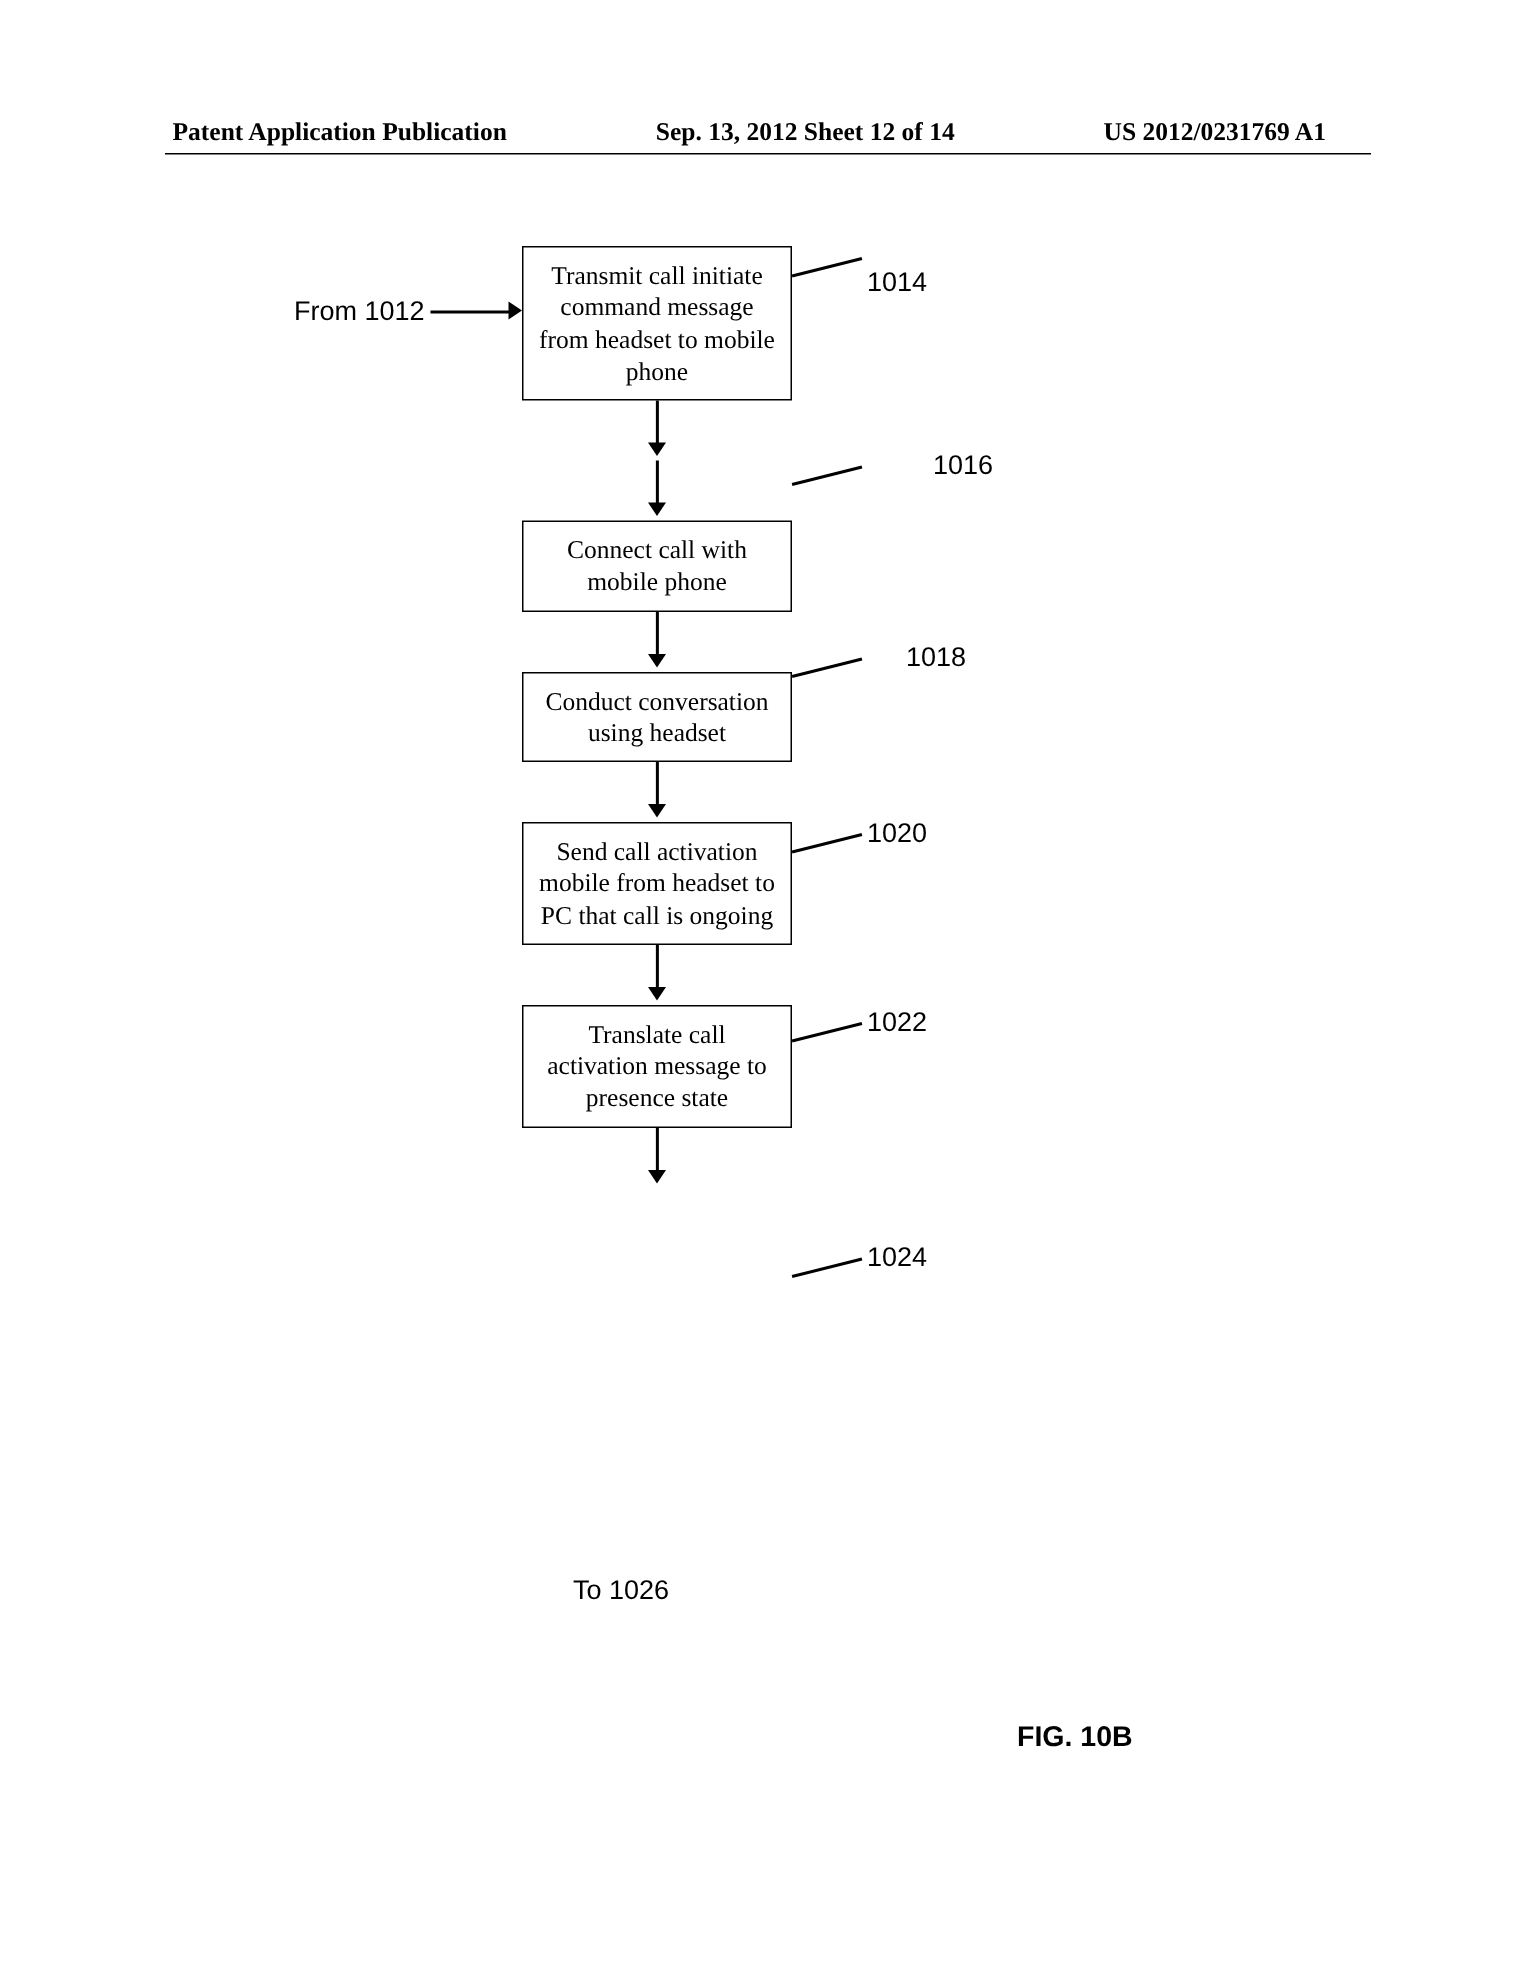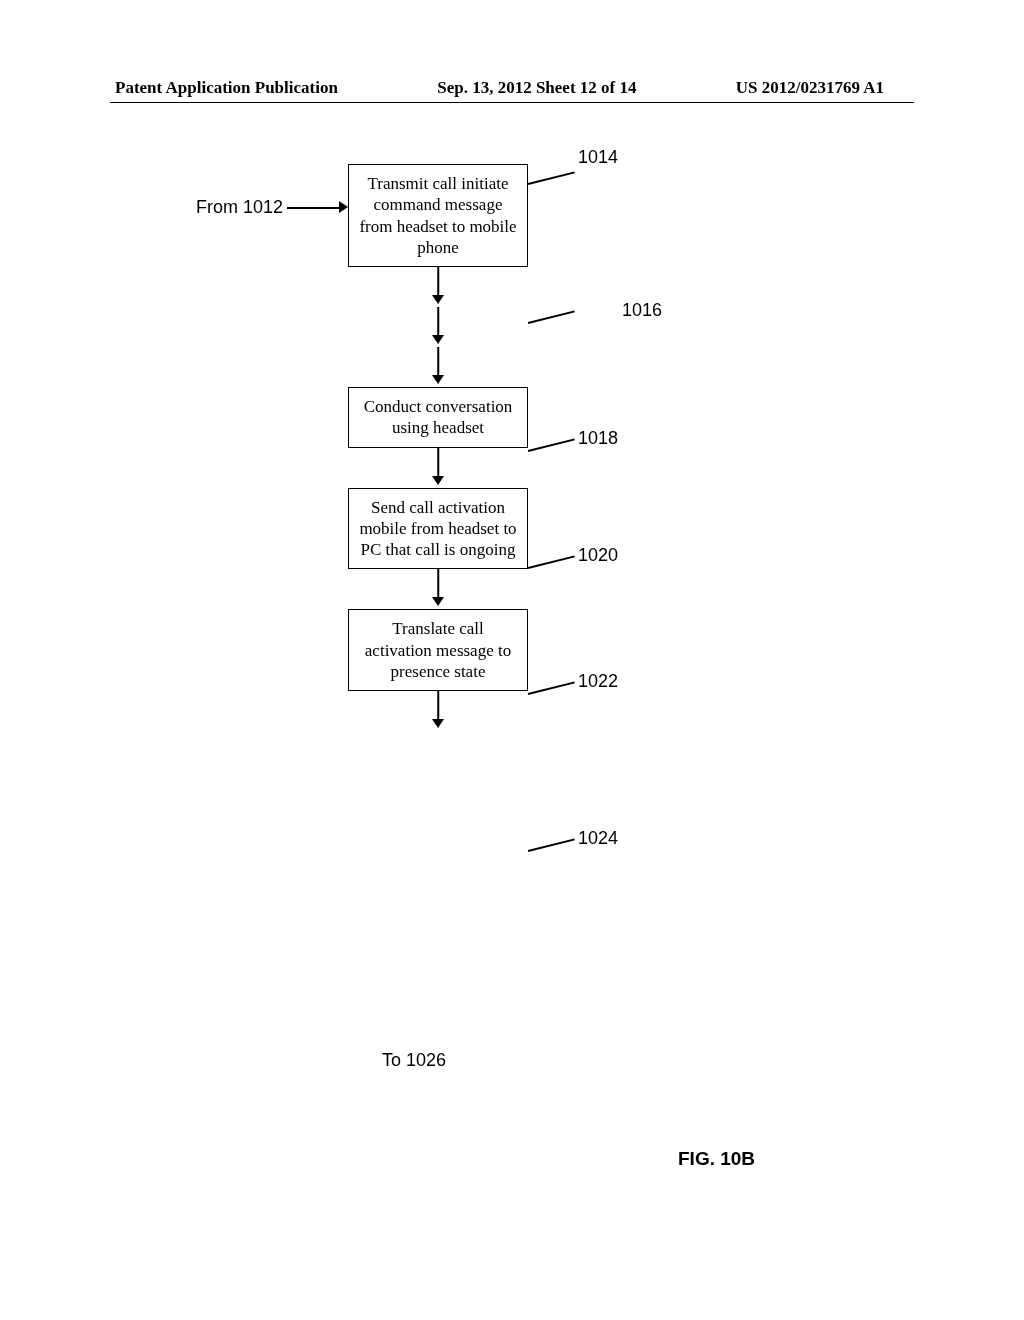--- a/index.html
+++ b/index.html
@@ -137,37 +137,38 @@
 <div class="hr"></div>
 
 <div class="from-label">From 1012</div>
 <div class="from-line"></div>
 <div class="from-arrow"></div>
 
 <div class="flowcol">
   <div class="box"><span>Transmit call initiate command message from headset to mobile phone</span></div>
   <div class="arrow-down"></div>
   <div class="arrow-down"></div>
+  <div class="box"><span>Connect call with mobile phone</span></div>
   <div class="arrow-down"></div>
   <div class="box"><span>Conduct conversation using headset</span></div>
   <div class="arrow-down"></div>
   <div class="box"><span>Send call activation mobile from headset to PC that call is ongoing</span></div>
   <div class="arrow-down"></div>
   <div class="box"><span>Translate call activation message to presence state</span></div>
   <div class="arrow-down"></div>
 </div>
 
 <div class="ref-leader" style="top:183px; width:48px; transform: rotate(-14deg);"></div>
-<div class="ref-num" style="top:147px; left:578px;text-align:right;">1014</div>
+<div class="ref-num" style="top:178px; left:578px;text-align:right;">1014</div>
 
 <div class="ref-leader" style="top:322px; width:48px; transform: rotate(-14deg);"></div>
 <div class="ref-num" style="top:300px; left:578px;margin-left:44px;">1016</div>
 
 <div class="ref-leader" style="top:450px; width:48px; transform: rotate(-14deg);"></div>
-<div class="ref-num" style="top:428px; left:578px;">1018</div>
+<div class="ref-num" style="top:428px; left:604px;">1018</div>
 
 <div class="ref-leader" style="top:567px; width:48px; transform: rotate(-14deg);"></div>
 <div class="ref-num" style="top:545px; left:578px;">1020</div>
 
 <div class="ref-leader" style="top:693px; width:48px; transform: rotate(-14deg);"></div>
 <div class="ref-num" style="top:671px; left:578px;">1022</div>
 
 <div class="ref-leader" style="top:850px; width:48px; transform: rotate(-14deg);"></div>
 <div class="ref-num" style="top:828px; left:578px;">1024</div>
 

